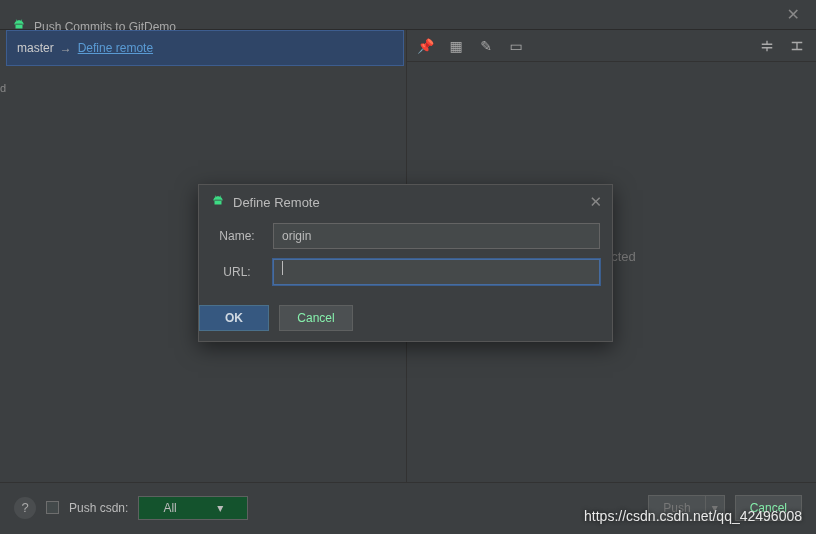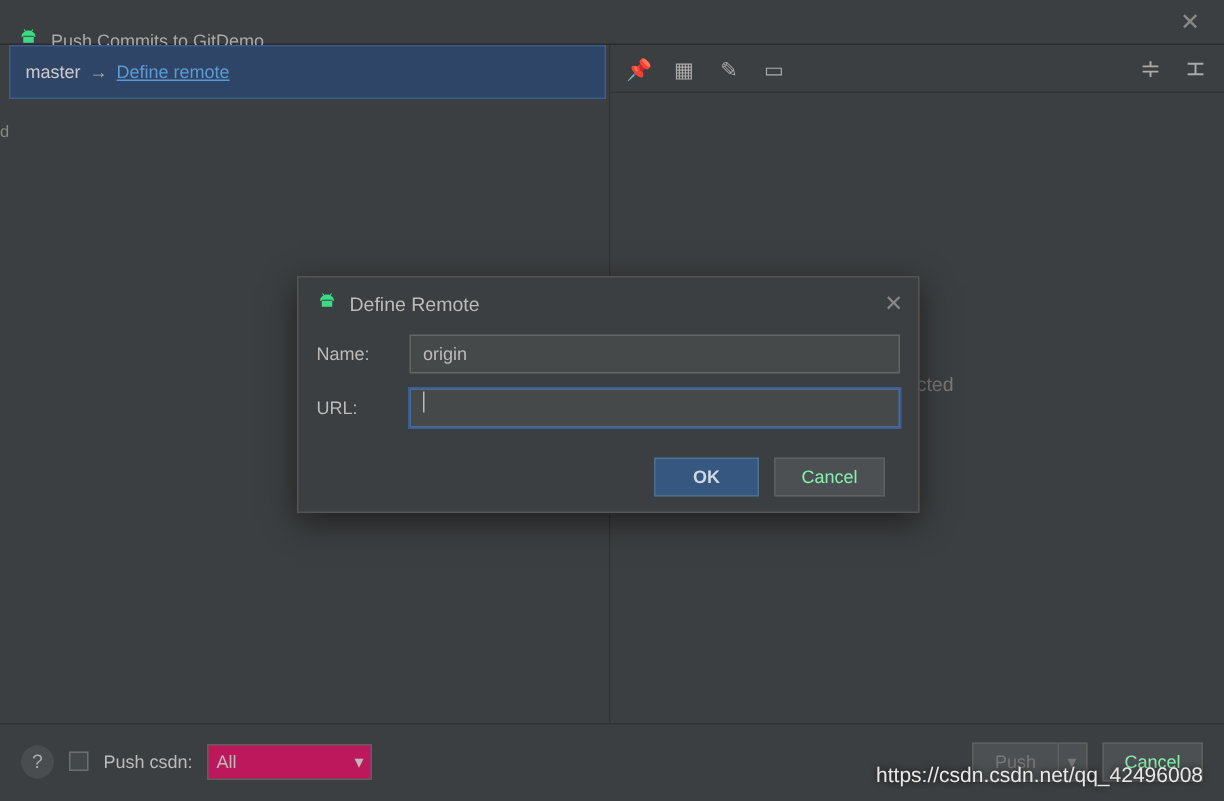--- a/index.html
+++ b/index.html
@@ -71,22 +71,22 @@
     .bottom-left { display: flex; align-items: center; gap: 10px; }
     .help-circle {
       width: 22px; height: 22px; border-radius: 50%;
       background: #4a4d4f; color: #aaa;
       display: flex; align-items: center; justify-content: center;
       font-size: 13px;
     }
     .checkbox { width: 13px; height: 13px; border: 1px solid #6e6e6e; background: #43494a; display: inline-block; }
     .select {
       width: 110px; height: 24px;
-      background: #be185d; border: 1px solid #5e6060;
-      color: #bbb; padding: 0 5px;
+      background: #14532d; border: 1px solid #5e6060;
+      color: #bbb; padding: 0 24px;
       display: flex; align-items: center; justify-content: space-between;
       font-size: 12px;
     }
     .bottom-right { display: flex; gap: 10px; }
     .btn {
       height: 26px; padding: 0 14px;
       background: #4c5052; border: 1px solid #5e6060;
       color: #86efac; display: flex; align-items: center; justify-content: center;
       font-size: 12px;
     }
@@ -103,30 +103,30 @@
       box-shadow: 0 6px 20px rgba(0,0,0,0.5);
     }
     .dialog-title {
       height: 34px; display: flex; align-items: center; justify-content: space-between;
       padding: 0 10px 0 12px;
     }
     .dialog-title-left { display: flex; align-items: center; gap: 8px; color: #bbb; font-size: 13px; }
     .dialog-close { color: #888; font-size: 15px; }
     .dialog-body { padding: 4px 12px; }
     .form-row { display: flex; align-items: center; margin-bottom: 10px; }
-    .form-label { width: 62px; text-align: left; color: #bbb; padding-right: 10px; }
+    .form-label { width: 62px; text-align: center; color: #bbb; padding-right: 10px; }
     .form-input {
       flex: 1; height: 26px;
       background: #45494a; border: 1px solid #646464;
       color: #bbb; padding: 0 8px; font-size: 12px;
       outline: none;
     }
     .form-input.focused { border: 1px solid #466ca0; box-shadow: 0 0 0 1px #3b5e8e; }
     .cursor { display: inline-block; width: 1px; height: 14px; background: #bbb; vertical-align: middle; }
-    .dialog-buttons { display: flex; justify-content: flex-end; gap: 10px; padding: 6px 22px 0 0; }
+    .dialog-buttons { display: flex; justify-content: flex-start; gap: 10px; padding: 6px 22px 0 0; }
     .btn-ok { background: #365880; border: 1px solid #4a708b; color: #d0d9e2; font-weight: bold; width: 70px; }
     .btn-cancel-d { width: 74px; }
     .watermark {
       position: absolute; bottom: 10px; right: 14px;
       color: #e8e8e8; font-size: 14px;
       text-shadow: 0 0 4px rgba(0,0,0,0.8);
     }
     .side-txt { position:absolute; left:0; top:82px; color:#888; font-size:11px; writing-mode: horizontal-tb; }
   </style>
 </head>

